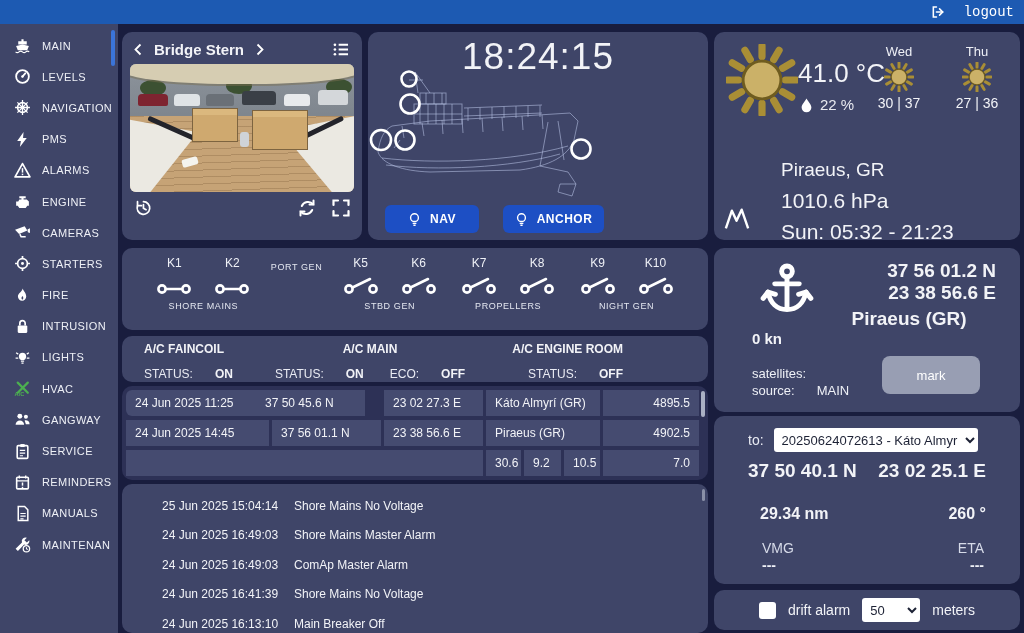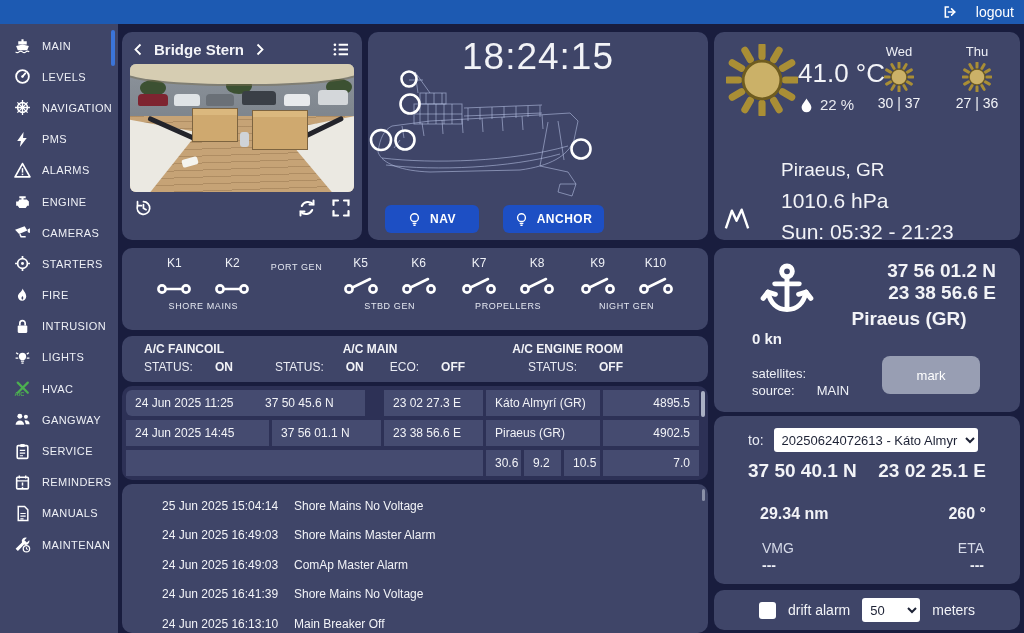--- a/index.html
+++ b/index.html
@@ -2,21 +2,21 @@
 <html><head>
 <meta charset="utf-8">
 <style>
   * { margin:0; padding:0; box-sizing:border-box; }
   html,body { width:1024px; height:633px; overflow:hidden; }
   body { background:#191d3e; font-family:"Liberation Sans", sans-serif; color:#f2f3f7; position:relative; }
   svg { display:block; }
 
   
   .topbar { position:absolute; left:0; top:0; width:1024px; height:24px; background:#1d5ab2; display:flex; align-items:center; justify-content:flex-end; padding-right:10px; z-index:5; }
-  .logout-btn { display:flex; align-items:center; gap:19px; background:none; border:none; color:#fff; font-size:14px; font-family:Liberation Sans, sans-serif; cursor:pointer; }
+  .logout-btn { display:flex; align-items:center; gap:19px; background:none; border:none; color:#fff; font-size:14px; font-family:Liberation Mono, monospace; cursor:pointer; }
 
   
   .sidebar { position:absolute; left:0; top:24px; width:118px; height:609px; background:#3f4568; padding-top:6px; }
   .sb-scroll { position:absolute; right:3px; top:6px; width:4px; height:36px; border-radius:2px; background:#3b74d8; }
   .sb-item { height:31.2px; display:flex; align-items:center; gap:11px; padding-left:13px; cursor:pointer; }
   .sb-item .ic { width:18px; height:18px; display:flex; align-items:center; justify-content:center; flex:0 0 18px; }
   .sb-item .lbl { font-size:11px; font-weight:500; letter-spacing:.4px; color:#eef0f6; white-space:nowrap; }
 
   
   .panel { position:absolute; background:#3f4568; border-radius:10px; }
@@ -73,21 +73,21 @@
   .brk svg { margin-top:5px; }
   .breaker-switch .line-closed { display:none; }
   .breaker-switch.closed .line-closed { display:inline; }
   .breaker-switch.closed .line-open { display:none; }
   .brk-glabel { font-size:9px; letter-spacing:.6px; color:#e4e7f0; margin-top:6px; }
 
   
   #panel-ac { left:122px; top:336px; width:586px; height:46px; font-size:12px; }
   .ac-g { position:absolute; top:6px; }
   .ac-name { font-weight:600; }
-  .ac-fields { display:flex; gap:26px; margin-top:4px; }
+  .ac-fields { display:flex; gap:26px; margin-top:11px; }
   .ac-field { display:flex; gap:22px; }
   .ac-lbl { font-weight:500; color:#e9ebf3; }
   .ac-val { font-weight:bold; }
   #ac-g1 { left:22px; }
   #ac-g2 { left:140px; width:216px; display:flex; flex-direction:column; align-items:center; }
   #ac-g3 { left:375px; width:126px; display:flex; flex-direction:column; align-items:flex-end; }
 
   
   #panel-table { left:122px; top:386px; width:586px; height:94px; background:#2d3156; }
   .tbl-cell { position:absolute; height:26px; background:#454b70; display:flex; align-items:center; padding:0 9px; font-size:12px; color:#f2f3f7; white-space:nowrap; overflow:hidden; }

